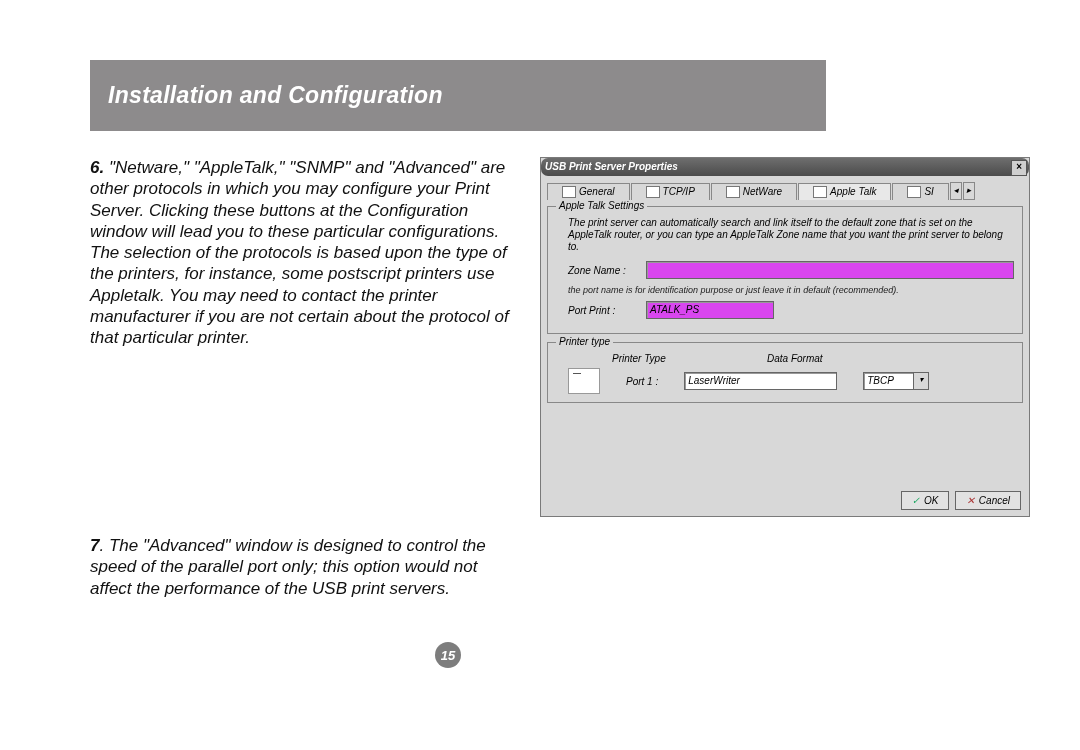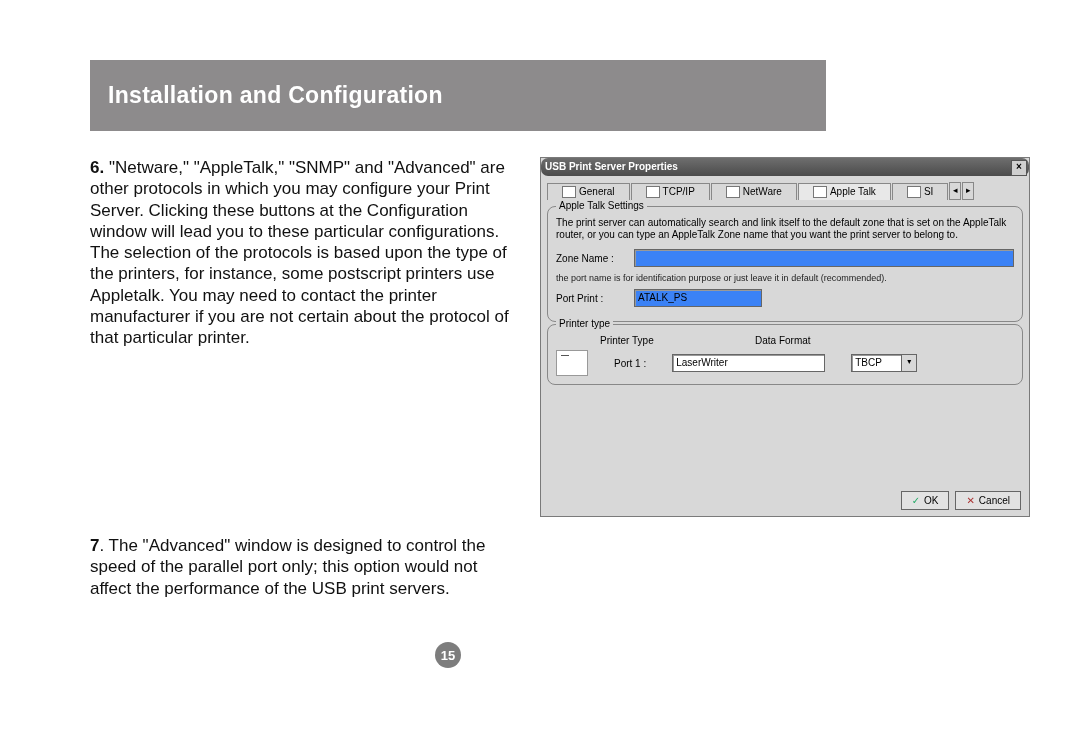--- a/index.html
+++ b/index.html
@@ -1,42 +1,42 @@
 <!DOCTYPE html>
 <html><head>
 <meta charset="utf-8">
 <style>
   html,body{margin:0;padding:0;background:#fff;font-family:Arial,Helvetica,sans-serif;}
-  .page{width:896px;height:750px;position:relative;box-sizing:border-box;padding:60px 70px 40px 90px;}
+  .page{width:896px;height:750px;position:relative;box-sizing:border-box;padding:60px 70px 40px 90px;font-style:italic;}
   .hdr{background:#8d8b8c;color:#fff;font-weight:bold;font-size:23px;padding:22px 18px;letter-spacing:.3px;}
   .cols{display:flex;margin-top:26px;gap:20px;}
   .leftcol{flex:0 0 430px;}
   .leftcol p{font-size:17px;line-height:1.25;margin:0 0 18px 0;color:#111;}
   .leftcol b{font-weight:bold;}
   .rightcol{flex:1;}
   
   .dlg{width:490px;height:360px;background:#d8d8d8;border:1px solid #7a7a7a;box-sizing:border-box;font-size:10px;color:#000;position:relative;}
   .titlebar{height:18px;background:linear-gradient(#6e6e6e,#4b4b4b);color:#fff;font-size:10px;font-weight:bold;line-height:18px;padding-left:4px;position:relative;border-radius:7px;}
   .closex{position:absolute;right:2px;top:2px;width:14px;height:14px;background:#cfcfcf;border:1px solid #555;text-align:center;line-height:12px;font-size:10px;color:#000;}
   .dlgbody{display:flex;height:calc(100% - 18px - 30px);}
   .side{width:110px;background:#e9e9e9;border-right:1px solid #aaa;text-align:center;padding-top:46px;}
   .side .pcicon{width:40px;height:34px;margin:0 auto 16px;background:#fff;border:1px solid #999;border-radius:2px;position:relative;}
   .side .pcicon:before{content:'';position:absolute;left:6px;top:5px;width:28px;height:18px;border:1px solid #999;background:#efefef;}
   .side .sidelabel{color:#6a6a6a;font-size:11px;line-height:1.2;text-shadow:0 1px 0 #fff;}
   .main{flex:1;padding:6px 6px 0 6px;}
   .tabs{display:flex;align-items:center;gap:1px;margin-bottom:6px;}
   .tab{background:#d8d8d8;border:1px solid #888;border-bottom:none;padding:2px 14px;font-size:10px;display:flex;align-items:center;gap:3px;white-space:nowrap;}
   .tab.active{background:#e8e8e8;}
   .tabnav{width:10px;height:16px;background:#d8d8d8;border:1px solid #888;text-align:center;line-height:14px;font-size:9px;}
-  .group{border:1px solid #888;border-radius:8px;margin-bottom:2px;position:relative;padding:10px 8px 8px 8px;}
+  .group{border:1px solid #888;border-radius:0;margin-bottom:8px;position:relative;padding:10px 8px 8px 20px;}
   .group .legend{position:absolute;top:-7px;left:8px;background:#d8d8d8;padding:0 3px;font-size:10px;}
   .desc{font-size:10px;line-height:1.2;margin-bottom:8px;}
   .frow{display:flex;align-items:center;gap:8px;margin-bottom:6px;}
   .flabel{width:70px;font-size:10px;}
-  .finput{flex:1;background:#3b82f6;border:1px solid #666;height:16px;padding:0 3px;font-size:10px;line-height:16px;box-shadow:inset 1px 1px 0 #999;}
+  .finput{flex:1;background:#d946ef;border:1px solid #666;height:16px;padding:0 3px;font-size:10px;line-height:16px;box-shadow:inset 1px 1px 0 #999;}
   .finput.short{width:120px;flex:none;}
   .note{font-size:9px;margin:2px 0 6px 0;color:#222;}
   .ptype{display:flex;align-items:center;gap:26px;}
   .picon{width:30px;height:24px;background:#fff;border:1px solid #999;position:relative;}
   .picon:before{content:'';position:absolute;top:4px;left:4px;width:8px;height:1px;background:#555;}
   .pheader{display:flex;gap:10px;margin-left:44px;font-size:10px;margin-bottom:4px;}
   .pheader .c1{width:145px;}
   .pheader .c2{width:76px;}
   .sel{background:#fff;border:1px solid #666;height:16px;font-size:10px;line-height:16px;padding:0 3px;box-shadow:inset 1px 1px 0 #999;display:inline-block;}
   .sel.main1{width:145px;}

